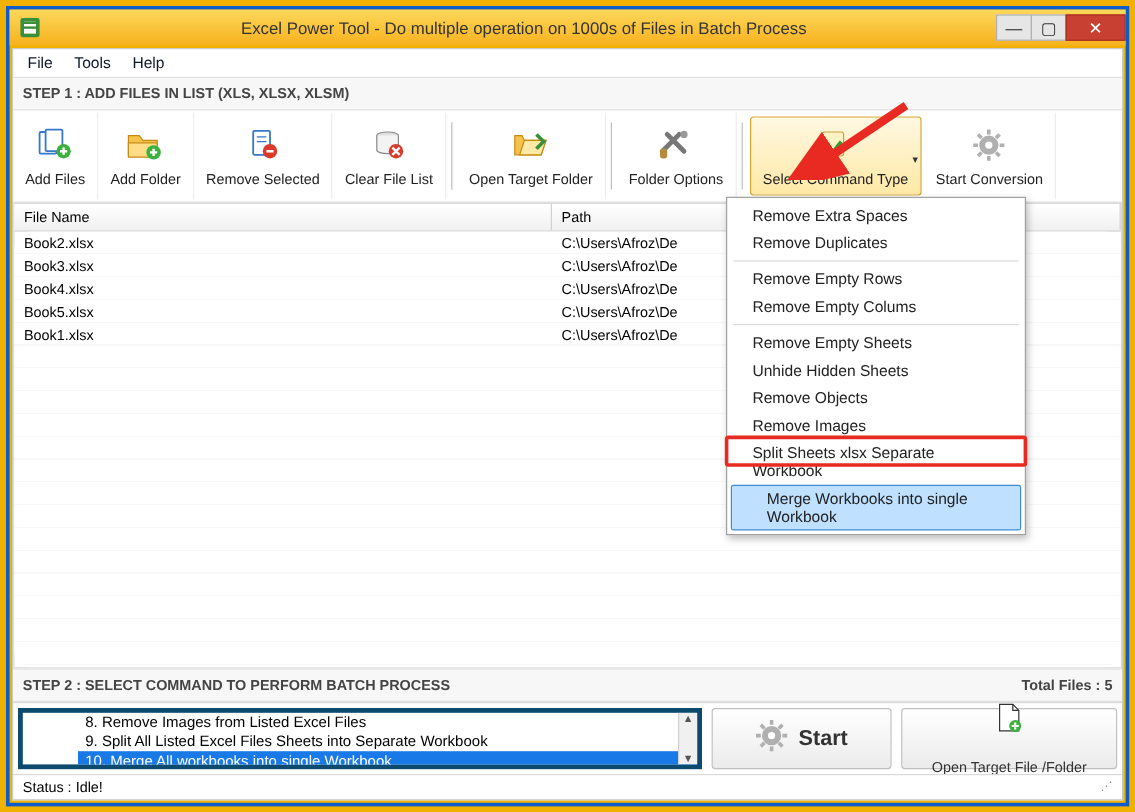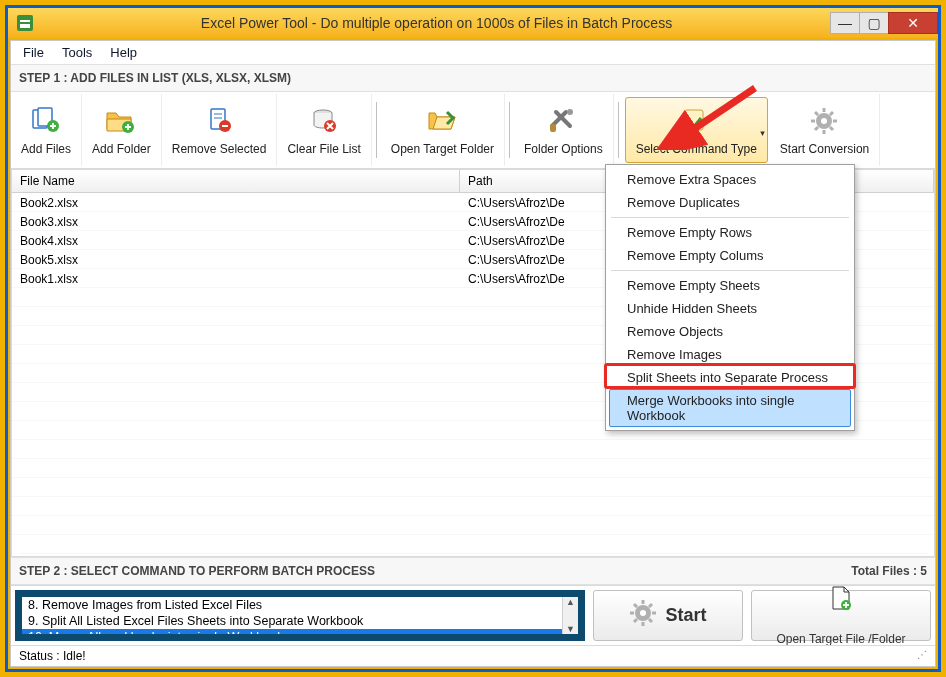--- a/index.html
+++ b/index.html
@@ -156,25 +156,26 @@
     border-bottom: 1px solid #E0E0E0;
     background: #F7F7F7;
   }
   .bottom-area {
     display: flex;
     height: 60px;
     border-top: 1px solid #DADADA;
   }
   .cmd-list {
     flex: 1;
-    border: 7px solid #0c4a6e;
+    border: 4px solid #0c4a6e;
     margin: 4px;
     overflow: hidden;
     font-size: 12.5px;
     position: relative;
+    padding-left: 46px;
   }
   .cmd-list .scroll {
     position: absolute;
     right:0; top:0;
     width: 16px;
     height: 100%;
     background: #F0F0F0;
     border-left: 1px solid #D0D0D0;
     display: flex; flex-direction: column; justify-content: space-between;
     align-items: center;
@@ -230,21 +231,21 @@
     color: #222;
   }
   .dropdown hr {
     border: none;
     border-top: 1px solid #DADADA;
     margin: 3px 2px;
   }
   .dropdown .mi.hl {
     background: #BFE0FF;
     border: 1px solid #3C8CDB;
-    padding: 3px 17px;
+    padding: 3px 29px;
     border-radius: 2px;
   }
   .outline-red {
     position: absolute;
     border: 3px solid #E92A22;
     border-radius: 3px;
     pointer-events: none;
     z-index: 60;
   }
   
@@ -471,21 +472,21 @@
   <div class="mi">Remove Extra Spaces</div>
   <div class="mi">Remove Duplicates</div>
   <hr>
   <div class="mi">Remove Empty Rows</div>
   <div class="mi">Remove Empty Colums</div>
   <hr>
   <div class="mi">Remove Empty Sheets</div>
   <div class="mi">Unhide Hidden Sheets</div>
   <div class="mi">Remove Objects</div>
   <div class="mi">Remove Images</div>
-  <div class="mi">Split Sheets into Separate Process</div>
+  <div class="mi">Split Sheets xlsx Separate Workbook</div>
   <div class="mi hl">Merge Workbooks into single Workbook</div>
 </div>
 
 <div class="outline-red" style="top:363px; left:604px; width:252px; height:26px;"></div>
 
 <svg class="arrow" style="top:80px; left:645px;" width="120" height="70" viewBox="0 0 120 70">
   <defs>
       <marker id="ah" markerWidth="10" markerHeight="10" refX="2" refY="3" orient="auto">
         <path d="M0,0 L0,6 L8,3 z" fill="#E92A22"></path>
       </marker>

